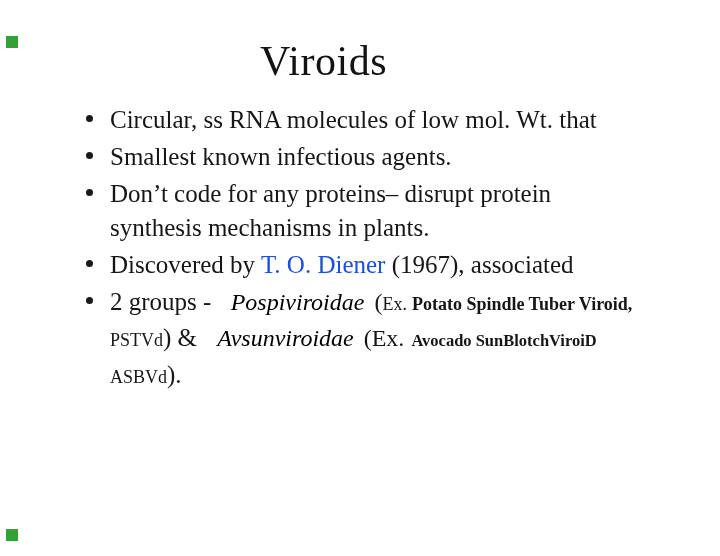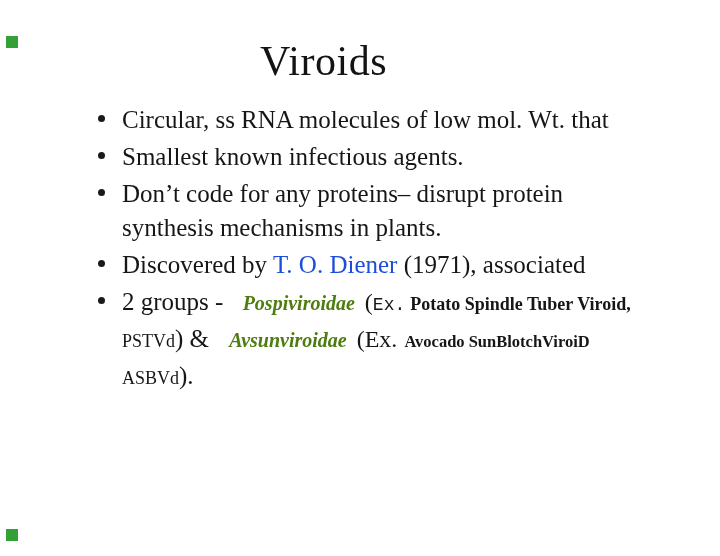--- a/index.html
+++ b/index.html
@@ -32,21 +32,20 @@
     text-align: center;
     font-size: 42px;
     font-weight: normal;
     line-height: 50px;
     color: #131313;
     letter-spacing: 0.5px;
   }
 
   .body {
     margin-top: 17px;
-    margin-left: 12px;
   }
   .item {
     position: relative;
     margin-left: 86px;
     margin-right: 60px;
     padding-left: 24px;
     margin-bottom: 3px;
     font-size: 25px;
     line-height: 34px;
   }
@@ -56,29 +55,29 @@
     top: 12px;
     width: 7px;
     height: 7px;
     border-radius: 50%;
     background: #1a1a1a;
   }
   .line { white-space: nowrap; }
 
   .red { color: #1d4ed8; }
   .family {
-    color: #4d7c0f;
-    font-weight: bold;
+    color: #000000;
+    font-weight: normal;
     font-style: italic;
-    font-size: 20px;
+    font-size: 24px;
   }
   .fam1 { margin-left: 13px; margin-right: 4px; }
   .fam2 { margin-left: 14px; margin-right: 4px; }
   .paren-big { font-size: 24px; }
-  .ex-small { font-size: 18px; font-family: Liberation Mono, monospace; }
+  .ex-small { font-size: 18px; }
   .example-bold { font-size: 18px; font-weight: bold; margin-left: 5px; }
   .abbr { font-size: 18px; }
   .amp { font-size: 25px; }
   .paren-ex2 { font-size: 24px; margin-left: 6px; }
   .example-bold2 { font-size: 16.5px; font-weight: bold; margin-left: 7px; }
 </style>
 </head>
 <body>
 
 <div class="canvas">
@@ -101,21 +100,21 @@
     </div>
 
     <div class="item">
       <span class="dot"></span>
       <div class="line">Don’t code for any proteins– disrupt protein</div>
       <div class="line">synthesis mechanisms in plants.</div>
     </div>
 
     <div class="item">
       <span class="dot"></span>
-      <div class="line"><span>Discovered by </span><span class="red">T. O. Diener</span><span> (1971), associated</span></div>
+      <div class="line"><span>Discovered by </span><span class="red">T. O. Diener</span><span> (1967), associated</span></div>
     </div>
 
 
 
     <div class="item">
       <span class="dot"></span>
       <div class="line"><span>2 groups - </span><span class="family fam1">Pospiviroidae</span><span class="paren-big"> (</span><span class="ex-small">Ex.</span><span class="example-bold">Potato Spindle Tuber Viroid,</span></div>
       <div class="line"><span class="abbr">PSTVd</span><span class="amp">) &amp; </span><span class="family fam2">Avsunviroidae</span><span class="paren-ex2">(Ex.</span><span class="example-bold2">Avocado SunBlotchViroiD</span></div>
       <div class="line"><span class="abbr">ASBVd</span><span>).</span></div>
     </div>

